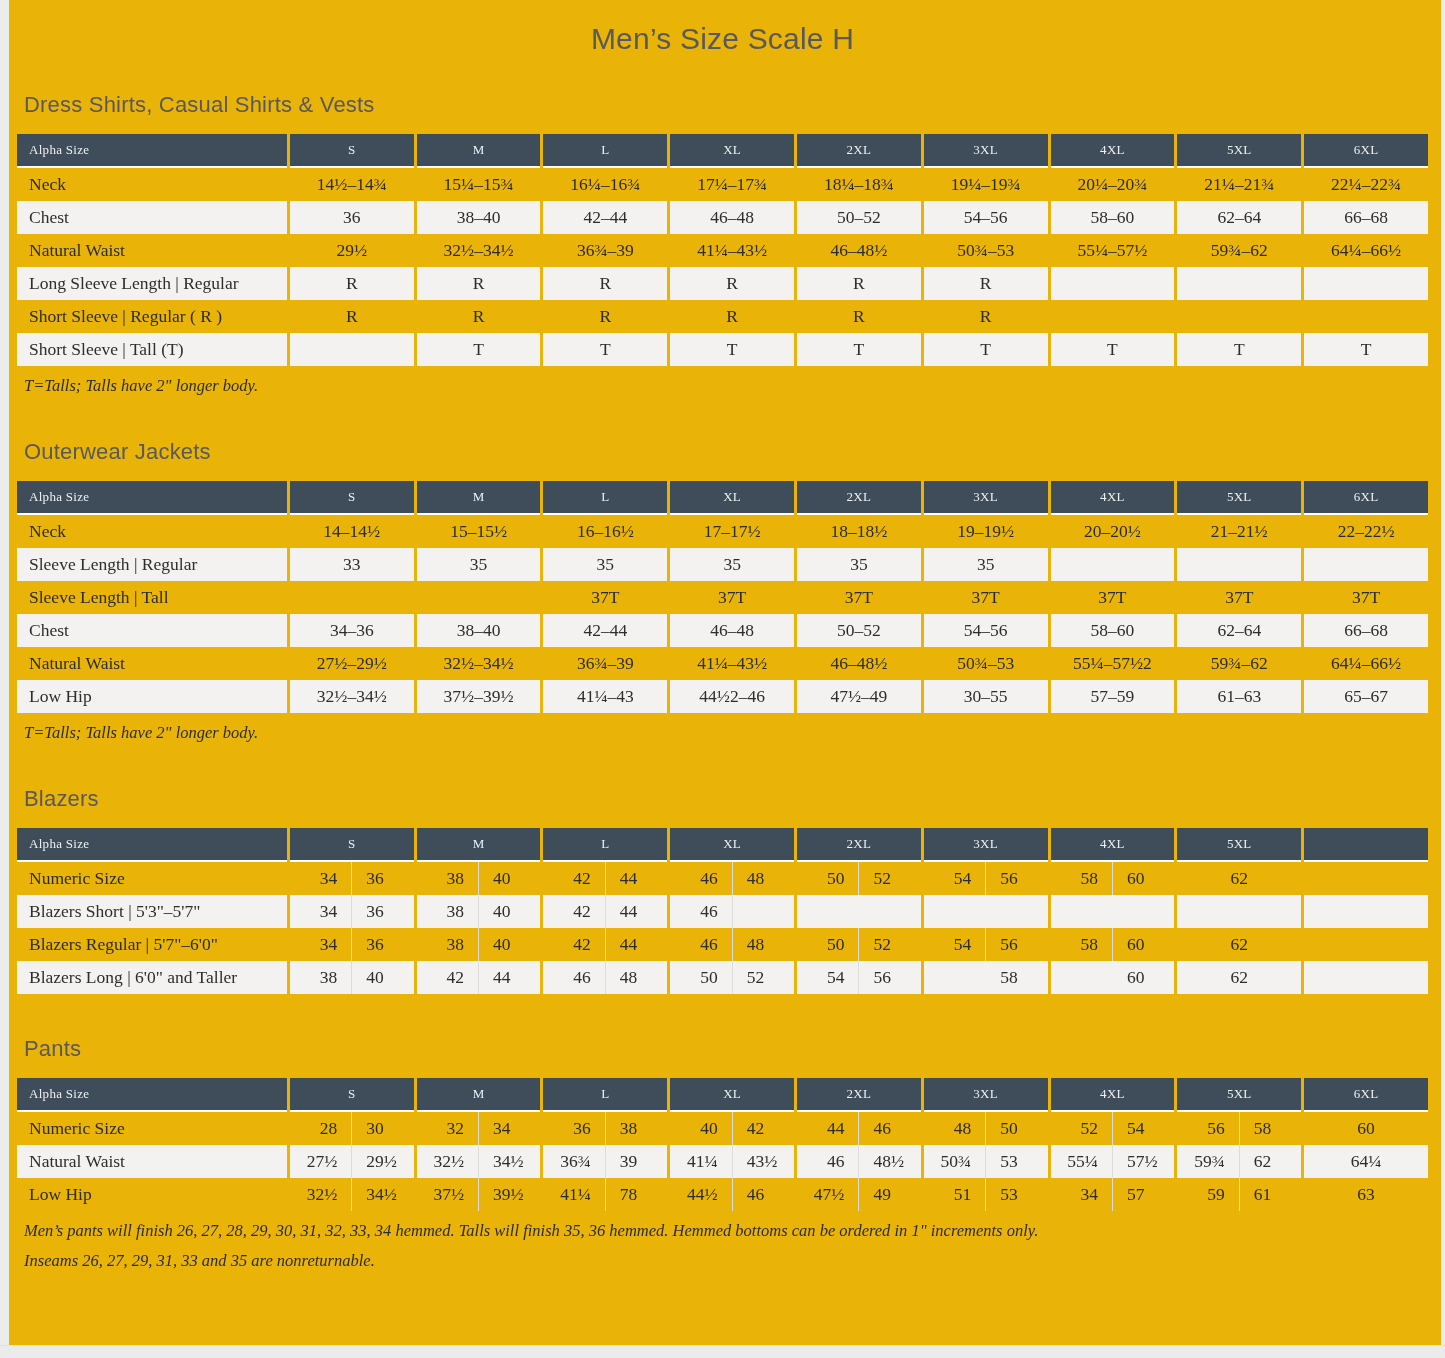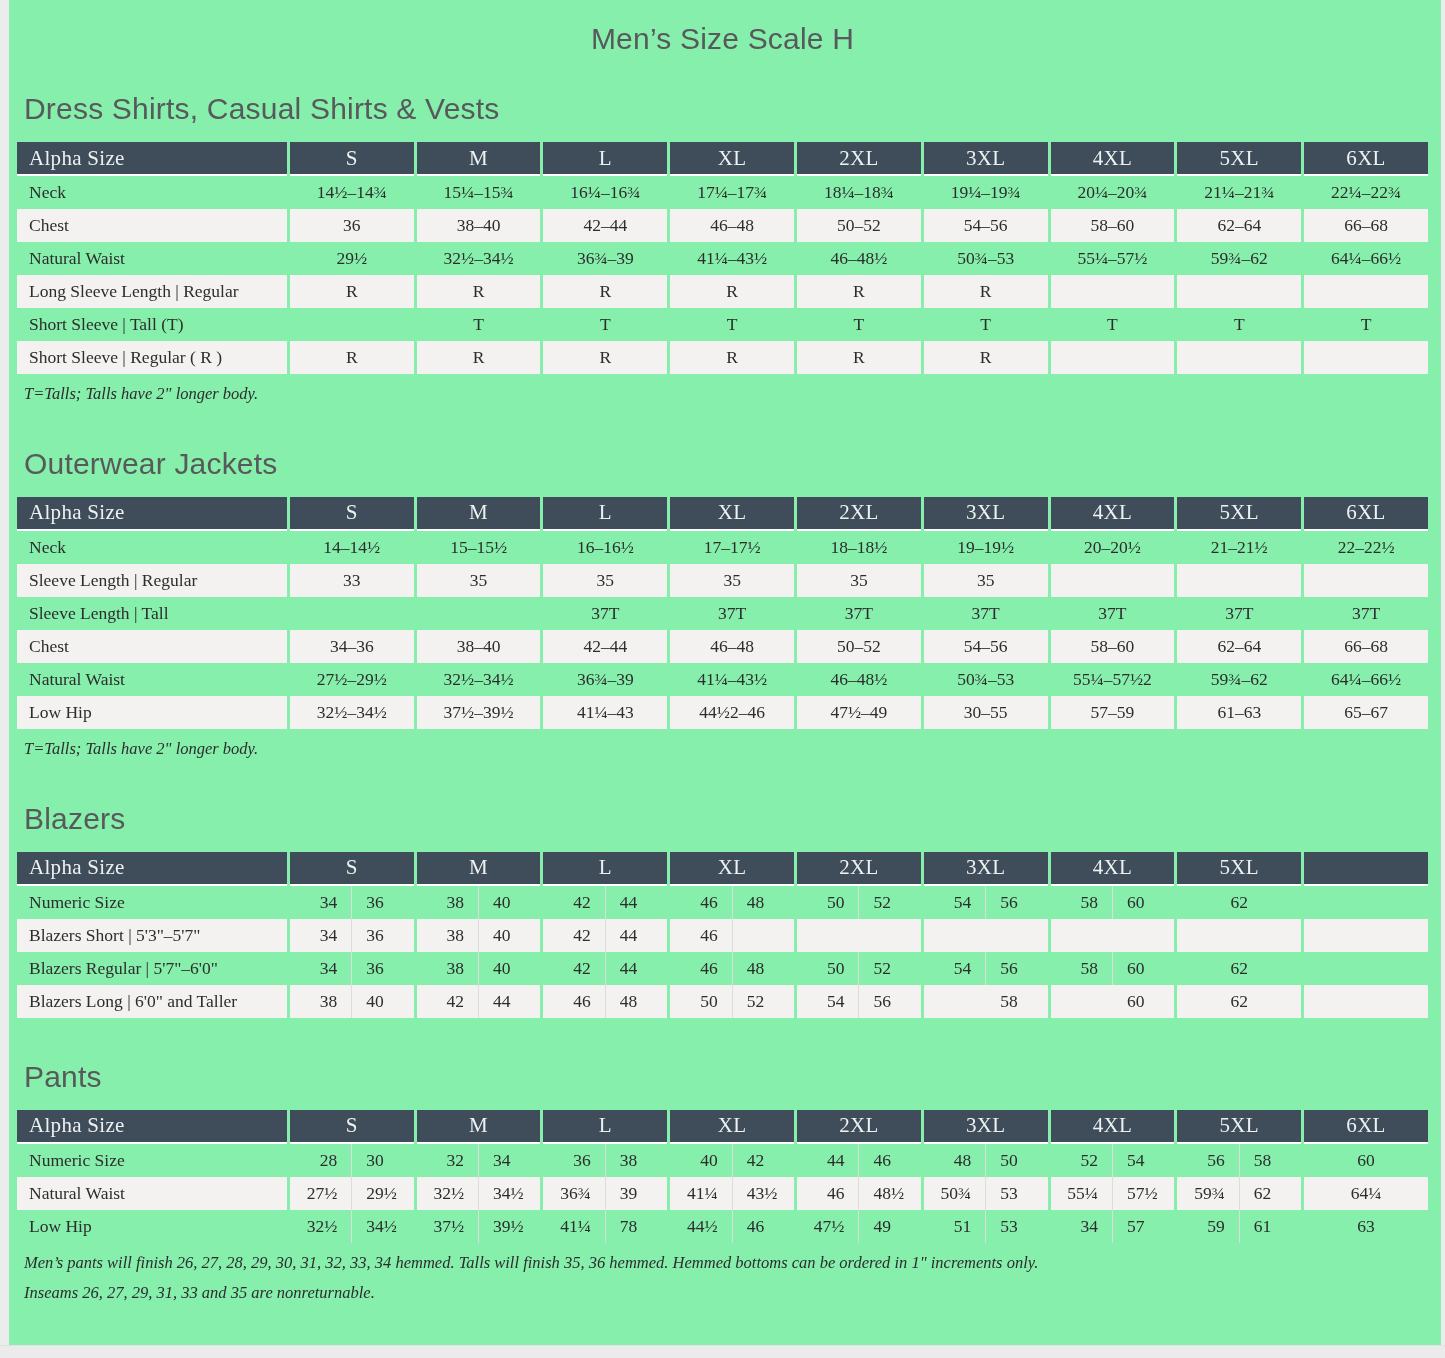--- a/index.html
+++ b/index.html
@@ -14,53 +14,53 @@
     position: relative;
     font-family: "Liberation Serif", "DejaVu Serif", serif;
     color: var(--body-text, #2d2d2d);
   }
   .page {
     position: relative;
     width: 1445px;
     height: 1358px;
     padding: 0 14px;
     box-sizing: border-box;
-    background: #86efac;
+    background: #eab308;
   }
   .title {
     margin: 0;
     padding-top: 22px;
     text-align: center;
     font-family: "Liberation Sans", sans-serif;
     font-weight: 400;
     font-size: 30px;
     color: var(--title-text, #58595b);
     letter-spacing: 0.2px;
   }
   h2.section-heading {
     font-family: "Liberation Sans", sans-serif;
     font-weight: 400;
-    font-size: 30px;
+    font-size: 22px;
     color: var(--title-text, #58595b);
     margin: 42px 0 16px 10px;
     letter-spacing: 0.2px;
   }
   .section:first-child h2.section-heading { margin-top: 36px; }
 
   table.size-table {
     width: 100%;
     border-collapse: separate;
     border-spacing: 3px 0;
     table-layout: fixed;
   }
   table.size-table th {
     background: var(--header-bg, #3e4d59);
     color: var(--header-text, #eef1f2);
     font-weight: 400;
-    font-size: 21px;
+    font-size: 13px;
     height: 30px;
     text-align: center;
     border-bottom: 2px solid #ffffff;
     letter-spacing: 0.3px;
   }
   table.size-table th.th-label {
     text-align: left;
     padding-left: 12px;
   }
   table.size-table td {
@@ -191,42 +191,42 @@
               <td>R</td>
               <td>R</td>
               <td>R</td>
               <td>R</td>
               <td>R</td>
               <td></td>
               <td></td>
               <td></td>
             </tr>
             <tr>
+              <td class="label">Short Sleeve | Regular ( R )</td>
+              <td>R</td>
+              <td>R</td>
+              <td>R</td>
+              <td>R</td>
+              <td>R</td>
+              <td>R</td>
+              <td></td>
+              <td></td>
+              <td></td>
+            </tr>
+            <tr>
               <td class="label">Short Sleeve | Tall (T)</td>
               <td></td>
               <td>T</td>
               <td>T</td>
               <td>T</td>
               <td>T</td>
               <td>T</td>
               <td>T</td>
               <td>T</td>
               <td>T</td>
-            </tr>
-            <tr>
-              <td class="label">Short Sleeve | Regular ( R )</td>
-              <td>R</td>
-              <td>R</td>
-              <td>R</td>
-              <td>R</td>
-              <td>R</td>
-              <td>R</td>
-              <td></td>
-              <td></td>
-              <td></td>
             </tr>
           </tbody>
         </table>
         <p class="footnote">T=Talls; Talls have 2" longer body.</p>
       </section>
       <section class="section">
         <h2 class="section-heading">Outerwear Jackets</h2>
         <table class="size-table">
           <colgroup>
             <col style="width: 19.5%;">

